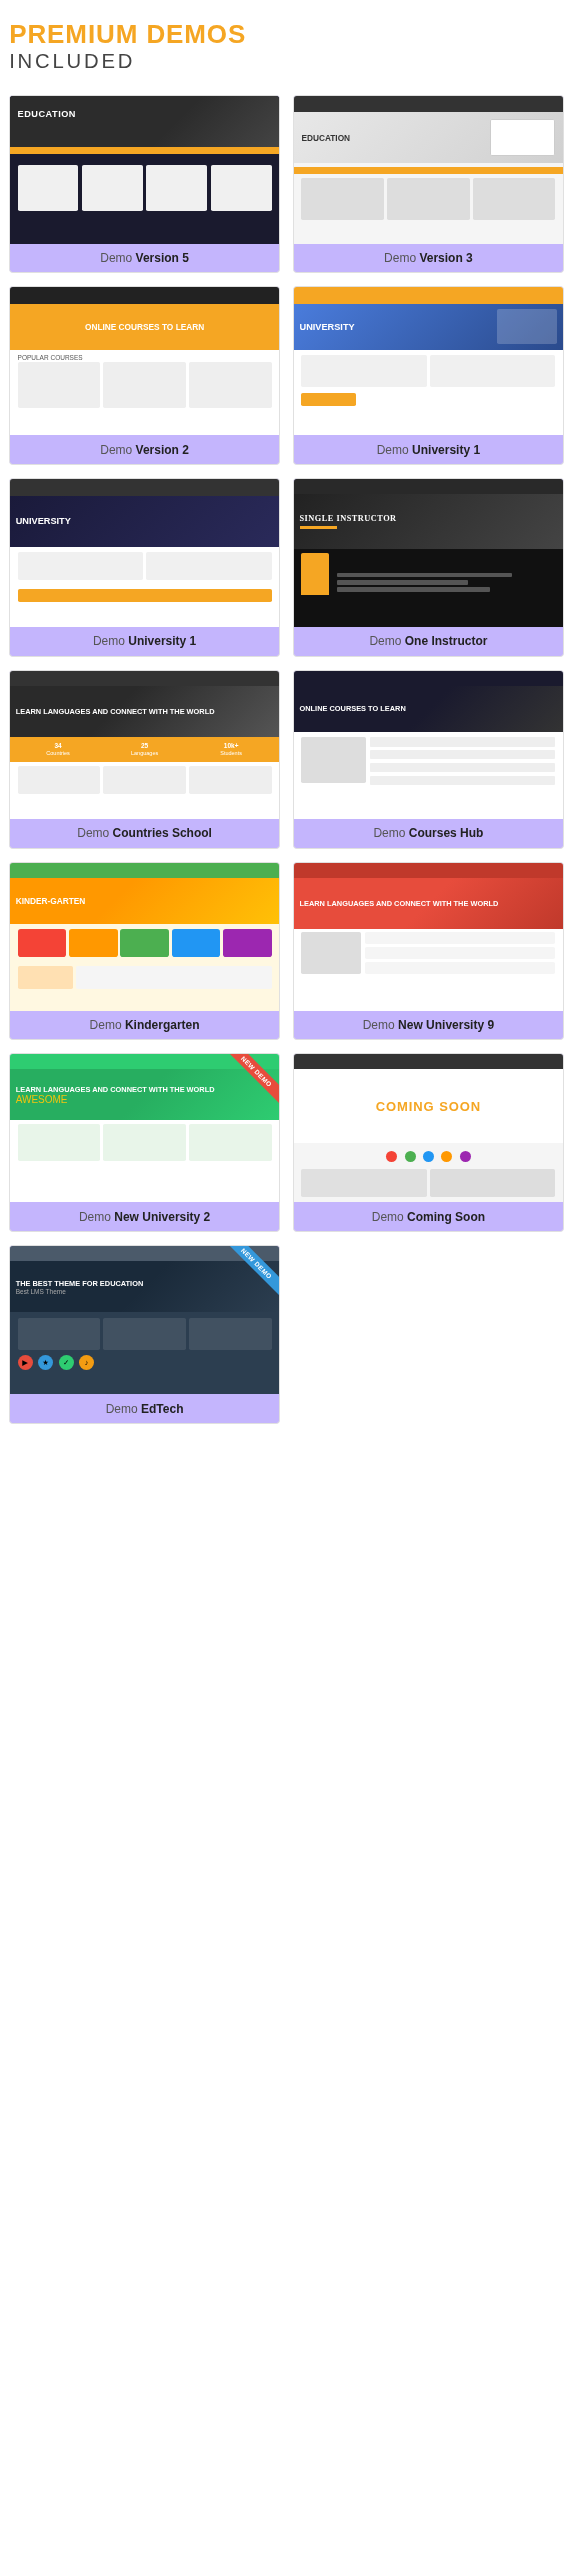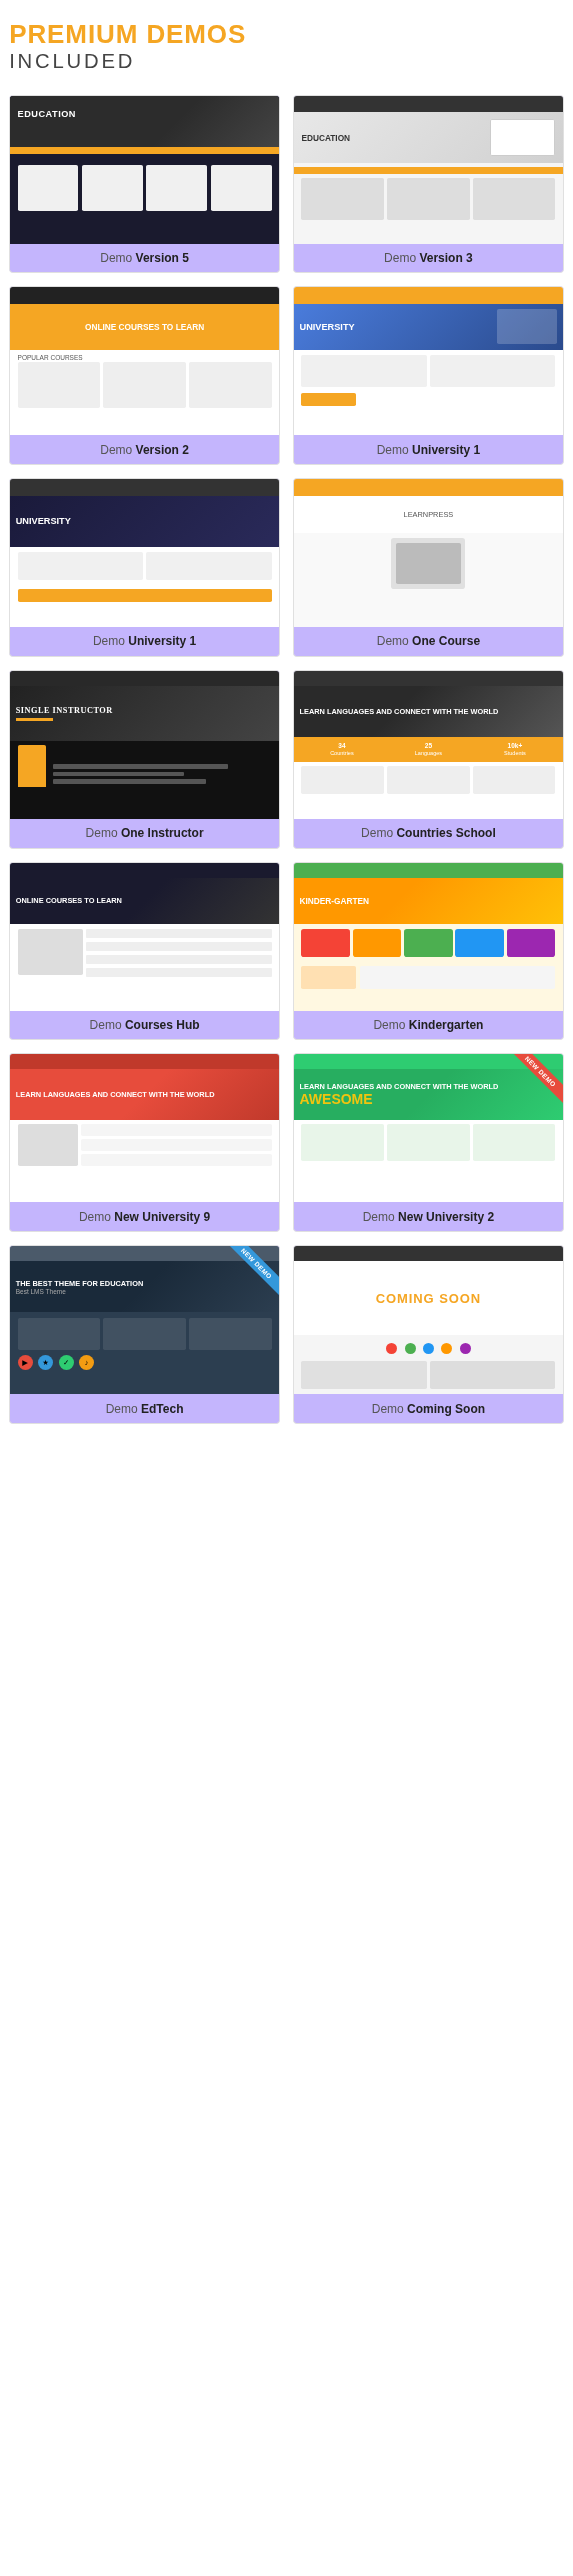--- a/index.html
+++ b/index.html
@@ -370,21 +370,21 @@
       height: 15px; background: #2ecc71; display: flex; align-items: center; padding: 0 5.5px;
     }
     .thumb-newuni2 .hero-area {
       height: 51px; background: linear-gradient(135deg, #27ae60 50%, #2ecc71);
       display: flex; align-items: center; padding: 5.5px;
     }
     .thumb-newuni2 .hero-title {
       font-size: 7.4px; font-weight: 900; color: #fff; text-transform: uppercase;
     }
     .thumb-newuni2 .awesome {
-      font-size: 14px; font-weight: 700; color: #f1c40f; text-transform: uppercase;
+      font-size: 10px; font-weight: 400; color: #f1c40f; text-transform: uppercase;
     }
     .thumb-newuni2 .news-row {
       display: flex; gap: 3.7px; padding: 3.7px 7.4px;
     }
     .thumb-newuni2 .news-card {
       flex: 1; height: 37px; background: #e8f5e9; border-radius: 1.8px;
     }
 
     
     .thumb-edtech {
@@ -562,34 +562,20 @@
           <div class="info-block"></div>
           <div class="info-block"></div>
         </div>
         <div class="search-bar"></div>
       </div>
       <div class="demo-label">
         Demo <strong>University 1</strong>
       </div>
     </div>
 
-    <div class="demo-item">
-      <div class="thumb thumb-onecourse">
-        <div class="nav-bar"></div>
-        <div class="hero-area">
-          <div class="hero-title">LEARNPRESS</div>
-        </div>
-        <div class="laptop-img">
-          <div class="laptop-screen"></div>
-        </div>
-      </div>
-      <div class="demo-label">
-        Demo <strong>One Course</strong>
-      </div>
-    </div>
 
     <div class="demo-item">
       <div class="thumb thumb-instructor">
         <div class="nav-bar"></div>
         <div class="hero-area">
           <div>
             <div class="hero-title">SINGLE INSTRUCTOR</div>
             <div class="yellow-line"></div>
           </div>
         </div>
@@ -708,47 +694,20 @@
           <div class="news-card"></div>
         </div>
         <div class="new-demo-badge"></div>
       </div>
       <div class="demo-label">
         Demo <strong>New University 2</strong>
       </div>
     </div>
 
     <div class="demo-item">
-      <div class="thumb thumb-edtech" style="position:relative">
-        <div class="nav-bar"></div>
-        <div class="hero-area">
-          <div>
-            <div class="hero-title">The Best Theme for Education</div>
-            <div class="hero-sub">Best LMS Theme</div>
-          </div>
-        </div>
-        <div class="bottom-row">
-          <div class="bottom-card"></div>
-          <div class="bottom-card"></div>
-          <div class="bottom-card"></div>
-        </div>
-        <div class="icons-row">
-          <div class="icon-dot" style="background:#e74c3c">▶</div>
-          <div class="icon-dot" style="background:#3498db">★</div>
-          <div class="icon-dot" style="background:#2ecc71">✓</div>
-          <div class="icon-dot" style="background:#f39c12">♪</div>
-        </div>
-        <div class="new-demo-badge new-demo-badge-blue"></div>
-      </div>
-      <div class="demo-label">
-        Demo <strong>EdTech</strong>
-      </div>
-    </div>
-
-    <div class="demo-item">
       <div class="thumb thumb-coming">
         <div class="nav-bar"></div>
         <div class="hero-area">
           <div class="coming-text">COMING SOON</div>
         </div>
         <div class="dots-row">
           <div class="dot" style="background:#f44336"></div>
           <div class="dot" style="background:#4caf50"></div>
           <div class="dot" style="background:#2196f3"></div>
           <div class="dot" style="background:#ff9800"></div>
@@ -757,16 +716,43 @@
         <div style="display:flex; gap:3.7px; padding:0 7.4px;">
           <div style="flex:1;height:28px;background:#e0e0e0;border-radius:1.8px;"></div>
           <div style="flex:1;height:28px;background:#ddd;border-radius:1.8px;"></div>
         </div>
       </div>
       <div class="demo-label">
         Demo <strong>Coming Soon</strong>
       </div>
     </div>
 
+    <div class="demo-item">
+      <div class="thumb thumb-edtech" style="position:relative">
+        <div class="nav-bar"></div>
+        <div class="hero-area">
+          <div>
+            <div class="hero-title">The Best Theme for Education</div>
+            <div class="hero-sub">Best LMS Theme</div>
+          </div>
+        </div>
+        <div class="bottom-row">
+          <div class="bottom-card"></div>
+          <div class="bottom-card"></div>
+          <div class="bottom-card"></div>
+        </div>
+        <div class="icons-row">
+          <div class="icon-dot" style="background:#e74c3c">▶</div>
+          <div class="icon-dot" style="background:#3498db">★</div>
+          <div class="icon-dot" style="background:#2ecc71">✓</div>
+          <div class="icon-dot" style="background:#f39c12">♪</div>
+        </div>
+        <div class="new-demo-badge new-demo-badge-blue"></div>
+      </div>
+      <div class="demo-label">
+        Demo <strong>EdTech</strong>
+      </div>
+    </div>
+
   </div>
 
 </div>
 
 
 </body></html>

